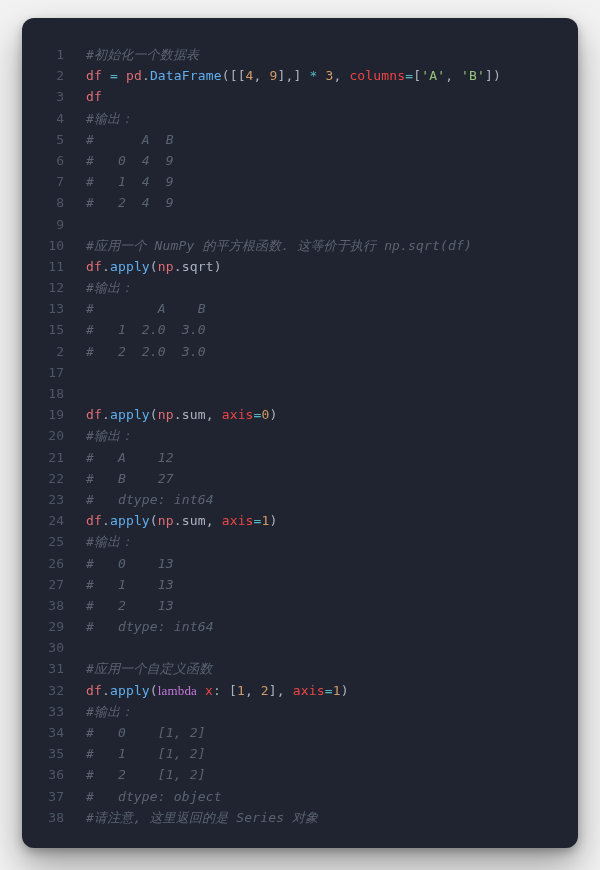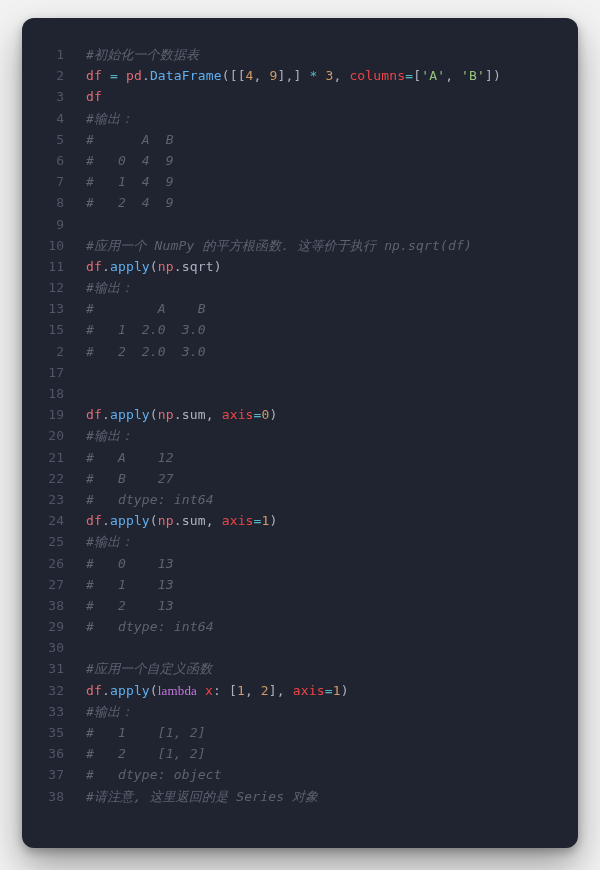--- a/index.html
+++ b/index.html
@@ -91,18 +91,19 @@
       <div class="code-line"><span class="lineno">24</span><span class="code-content"><span class="tok-var">df</span><span class="tok-punct">.</span><span class="tok-call">apply</span><span class="tok-punct">(</span><span class="tok-var">np</span><span class="tok-punct">.</span><span class="tok-plain">sum</span><span class="tok-punct">, </span><span class="tok-param">axis</span><span class="tok-op">=</span><span class="tok-num">1</span><span class="tok-punct">)</span></span></div>
       <div class="code-line"><span class="lineno">25</span><span class="code-content"><span class="tok-comment">#输出：</span></span></div>
       <div class="code-line"><span class="lineno">26</span><span class="code-content"><span class="tok-comment">#   0    13</span></span></div>
       <div class="code-line"><span class="lineno">27</span><span class="code-content"><span class="tok-comment">#   1    13</span></span></div>
       <div class="code-line"><span class="lineno">38</span><span class="code-content"><span class="tok-comment">#   2    13</span></span></div>
       <div class="code-line"><span class="lineno">29</span><span class="code-content"><span class="tok-comment">#   dtype: int64</span></span></div>
       <div class="code-line"><span class="lineno">30</span><span class="code-content"></span></div>
       <div class="code-line"><span class="lineno">31</span><span class="code-content"><span class="tok-comment">#应用一个自定义函数</span></span></div>
       <div class="code-line"><span class="lineno">32</span><span class="code-content"><span class="tok-var">df</span><span class="tok-punct">.</span><span class="tok-call">apply</span><span class="tok-punct">(</span><span class="tok-kw">lambda</span><span class="tok-plain"> </span><span class="tok-param">x</span><span class="tok-punct">: [</span><span class="tok-num">1</span><span class="tok-punct">, </span><span class="tok-num">2</span><span class="tok-punct">], </span><span class="tok-param">axis</span><span class="tok-op">=</span><span class="tok-num">1</span><span class="tok-punct">)</span></span></div>
       <div class="code-line"><span class="lineno">33</span><span class="code-content"><span class="tok-comment">#输出：</span></span></div>
+      <div class="code-line"><span class="lineno">34</span><span class="code-content"><span class="tok-comment">#   0    [1, 2]</span></span></div>
       <div class="code-line"><span class="lineno">35</span><span class="code-content"><span class="tok-comment">#   1    [1, 2]</span></span></div>
       <div class="code-line"><span class="lineno">36</span><span class="code-content"><span class="tok-comment">#   2    [1, 2]</span></span></div>
       <div class="code-line"><span class="lineno">37</span><span class="code-content"><span class="tok-comment">#   dtype: object</span></span></div>
       <div class="code-line"><span class="lineno">38</span><span class="code-content"><span class="tok-comment">#请注意, 这里返回的是 Series 对象</span></span></div>
     </div>
 </div>
 
 </body></html>

